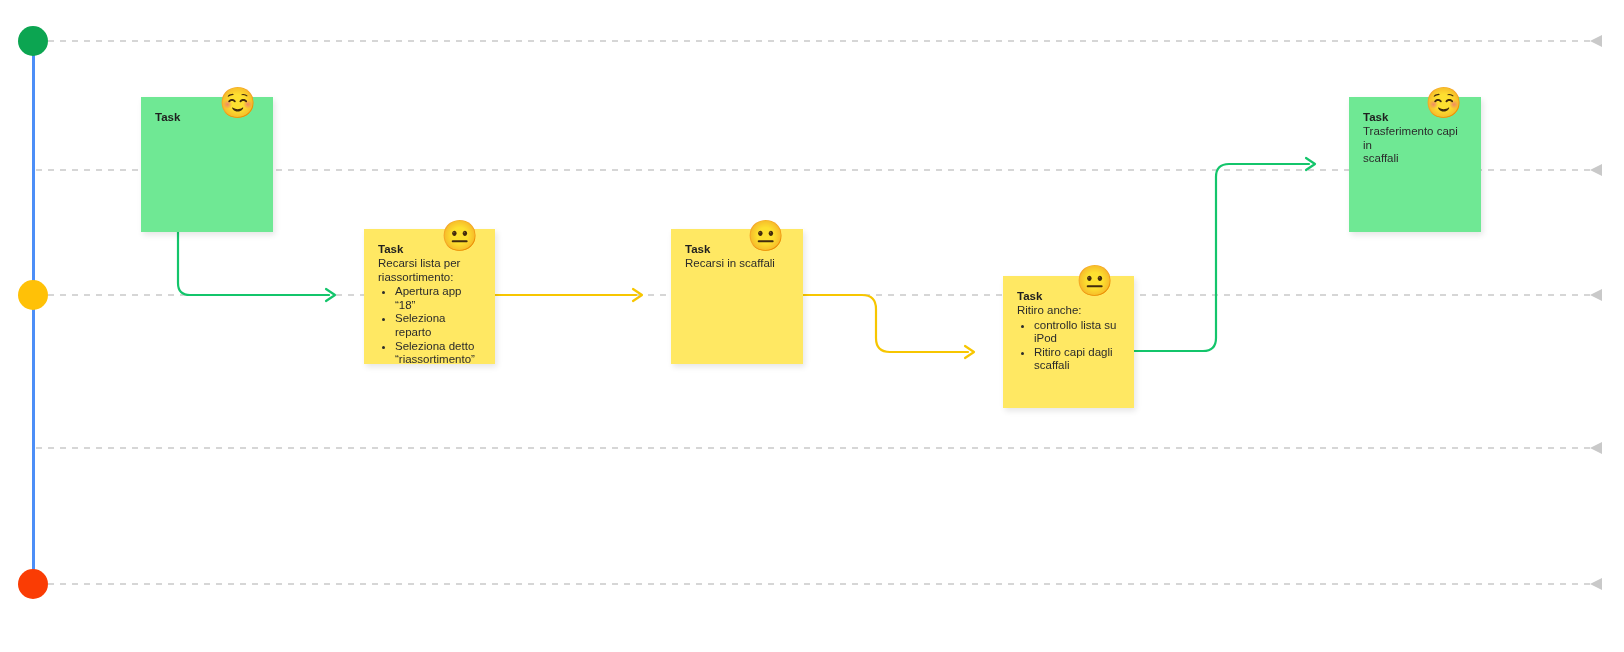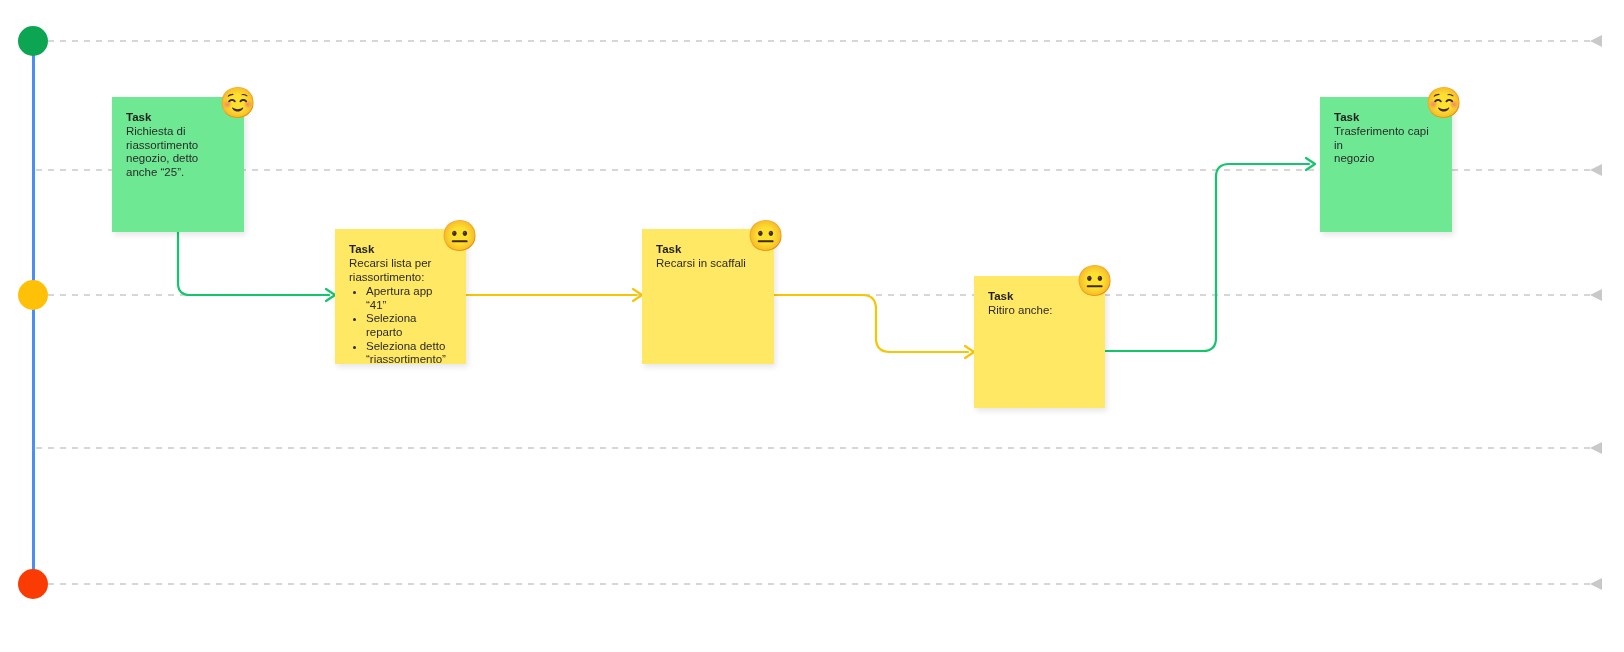--- a/index.html
+++ b/index.html
@@ -32,20 +32,21 @@
   
   .card {
     position: absolute;
     box-sizing: border-box;
     padding: 13px 14px 10px 14px;
     font-size: 11.5px;
     line-height: 13.6px;
     color: #2b2b2b;
     box-shadow: 2px 3px 6px rgba(0,0,0,0.10);
     overflow: hidden;
+    margin-left: 29px;
   }
   .card.green  { background: #6FE894; }
   .card.yellow { background: #FFE863; }
 
   .card-title {
     font-weight: bold;
     font-size: 11.5px;
     line-height: 14px;
     color: #1f1f1f;
     margin: 0 0 1px 0;
@@ -124,47 +125,49 @@
       <polyline points="633,289 642,295 633,301" fill="none" stroke="#F7C600" stroke-width="2.2" stroke-linecap="round" stroke-linejoin="round"></polyline>
       <path d="M 774 295 L 862 295 Q 876 295 876 309 L 876 338 Q 876 352 890 352 L 968 352" fill="none" stroke="#F7C600" stroke-width="2.2" stroke-linecap="round"></path>
       <polyline points="965,346 974,352 965,358" fill="none" stroke="#F7C600" stroke-width="2.2" stroke-linecap="round" stroke-linejoin="round"></polyline>
       <path d="M 1105 351 L 1203 351 Q 1216 351 1216 338 L 1216 177 Q 1216 164 1229 164 L 1309 164" fill="none" stroke="#13C56B" stroke-width="2.2" stroke-linecap="round"></path>
       <polyline points="1306,158 1315,164 1306,170" fill="none" stroke="#13C56B" stroke-width="2.2" stroke-linecap="round" stroke-linejoin="round"></polyline>
     </svg>
 
   <div id="cards-root">
       <div class="card green" style="left: 112px; top: 97px; width: 132px; height: 135px;">
         <div class="card-title">Task</div>
-        <div class="card-body">Richiesta di riassortimento
-negozio, detto anche “25”.</div>
       </div>
       <div class="emoji" style="left: 219px; top: 86px;">☺️</div>
       <div class="card yellow" style="left: 335px; top: 229px; width: 131px; height: 135px;">
         <div class="card-title">Task</div>
         <div class="card-body">Recarsi lista per
 riassortimento:</div>
         <ul class="card-list">
-          <li style="white-space: pre-line;">Apertura app “41”</li>
+          <li style="white-space: pre-line;">Apertura app “18”</li>
           <li style="white-space: pre-line;">Seleziona reparto</li>
           <li style="white-space: pre-line;">Seleziona detto
 “riassortimento”</li>
         </ul>
       </div>
       <div class="emoji" style="left: 441px; top: 219px;">😐</div>
       <div class="card yellow" style="left: 642px; top: 229px; width: 132px; height: 135px;">
         <div class="card-title">Task</div>
         <div class="card-body">Recarsi in scaffali</div>
       </div>
       <div class="emoji" style="left: 747px; top: 219px;">😐</div>
       <div class="card yellow" style="left: 974px; top: 276px; width: 131px; height: 132px;">
         <div class="card-title">Task</div>
         <div class="card-body">Ritiro anche:</div>
+        <ul class="card-list">
+          <li style="white-space: pre-line;">controllo lista su iPod</li>
+          <li style="white-space: pre-line;">Ritiro capi dagli scaffali</li>
+        </ul>
       </div>
       <div class="emoji" style="left: 1076px; top: 264px;">😐</div>
       <div class="card green" style="left: 1320px; top: 97px; width: 132px; height: 135px;">
         <div class="card-title">Task</div>
         <div class="card-body">Trasferimento capi in
-negozio</div>
+scaffali</div>
       </div>
       <div class="emoji" style="left: 1425px; top: 86px;">☺️</div>
     </div>
 
 </div>
 
 </body></html>

